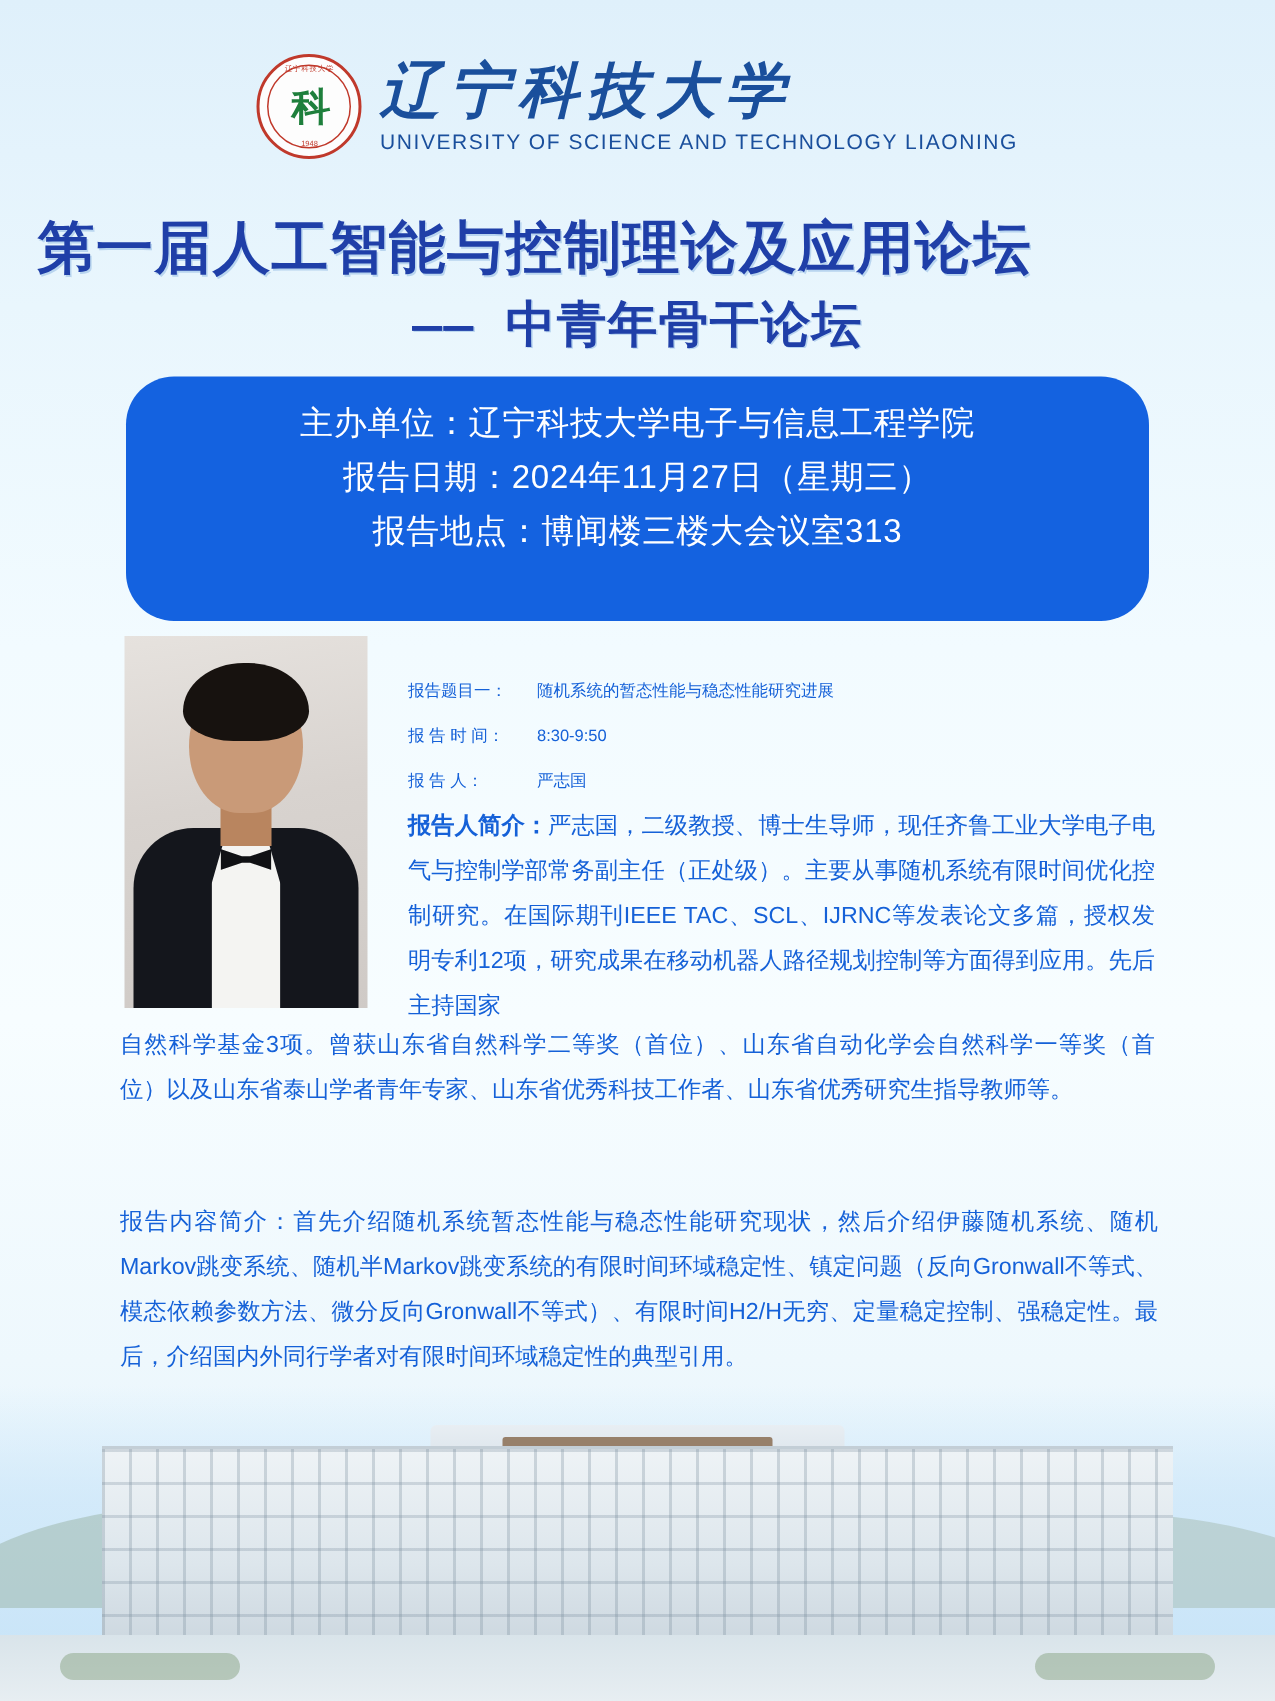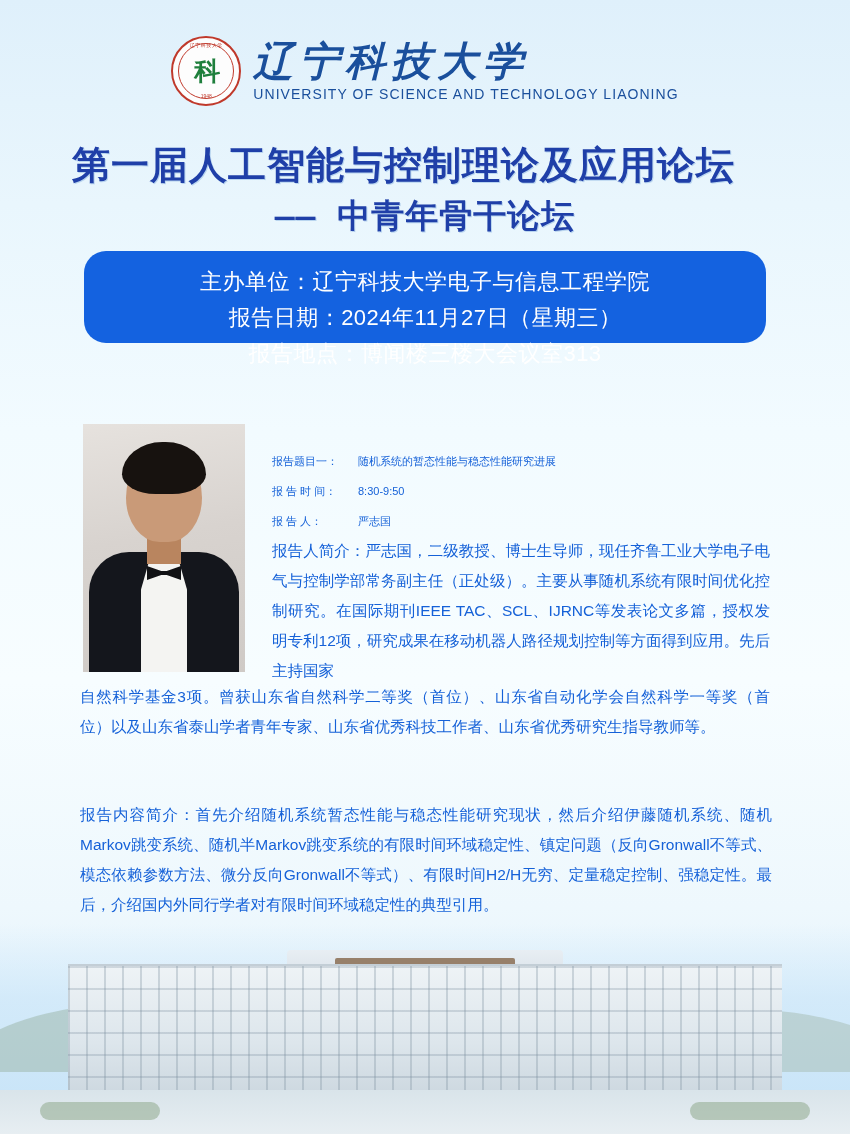--- a/index.html
+++ b/index.html
@@ -105,21 +105,20 @@
     top: 140px;
     left: 0;
     width: 713px;
     text-align: center;
     font-family: "DejaVu Sans", "Liberation Sans", sans-serif;
     font-size: 38px;
     font-weight: bold;
     color: #1f3fa8;
     letter-spacing: 1px;
     text-shadow: 1px 1px 0 #b9d5ef;
-    padding-left: 47px;
   }
   .sub-title {
     position: absolute;
     top: 194px;
     left: 0;
     width: 850px;
     text-align: center;
     font-family: Liberation Mono, monospace;
     font-size: 33px;
     font-weight: bold;
@@ -127,23 +126,23 @@
     letter-spacing: 1px;
     text-shadow: 1px 1px 0 #b9d5ef;
   }
 
   
   .info-card {
     position: absolute;
     top: 251px;
     left: 84px;
     width: 682px;
-    height: 92px;
+    height: 163px;
     background: #1462e0;
-    border-radius: 22px;
+    border-radius: 32px;
     box-sizing: border-box;
     padding: 13px 0 0 0;
   }
   .info-line {
     color: #ffffff;
     font-size: 22px;
     line-height: 36px;
     text-align: center;
     letter-spacing: 0.5px;
     white-space: nowrap;
@@ -228,21 +227,21 @@
   .meta-label {
     display: inline-block;
     min-width: 86px;
   }
   .bio-head {
     font-size: 15.5px;
     color: #1561d8;
     line-height: 30px;
     text-align: justify;
   }
-  .bio-head b { font-weight: normal; }
+  .bio-head b { font-weight: bold; }
 
   .bio-rest {
     position: absolute;
     top: 682px;
     left: 80px;
     width: 690px;
     font-size: 15.5px;
     color: #1561d8;
     line-height: 30px;
     text-align: justify;

